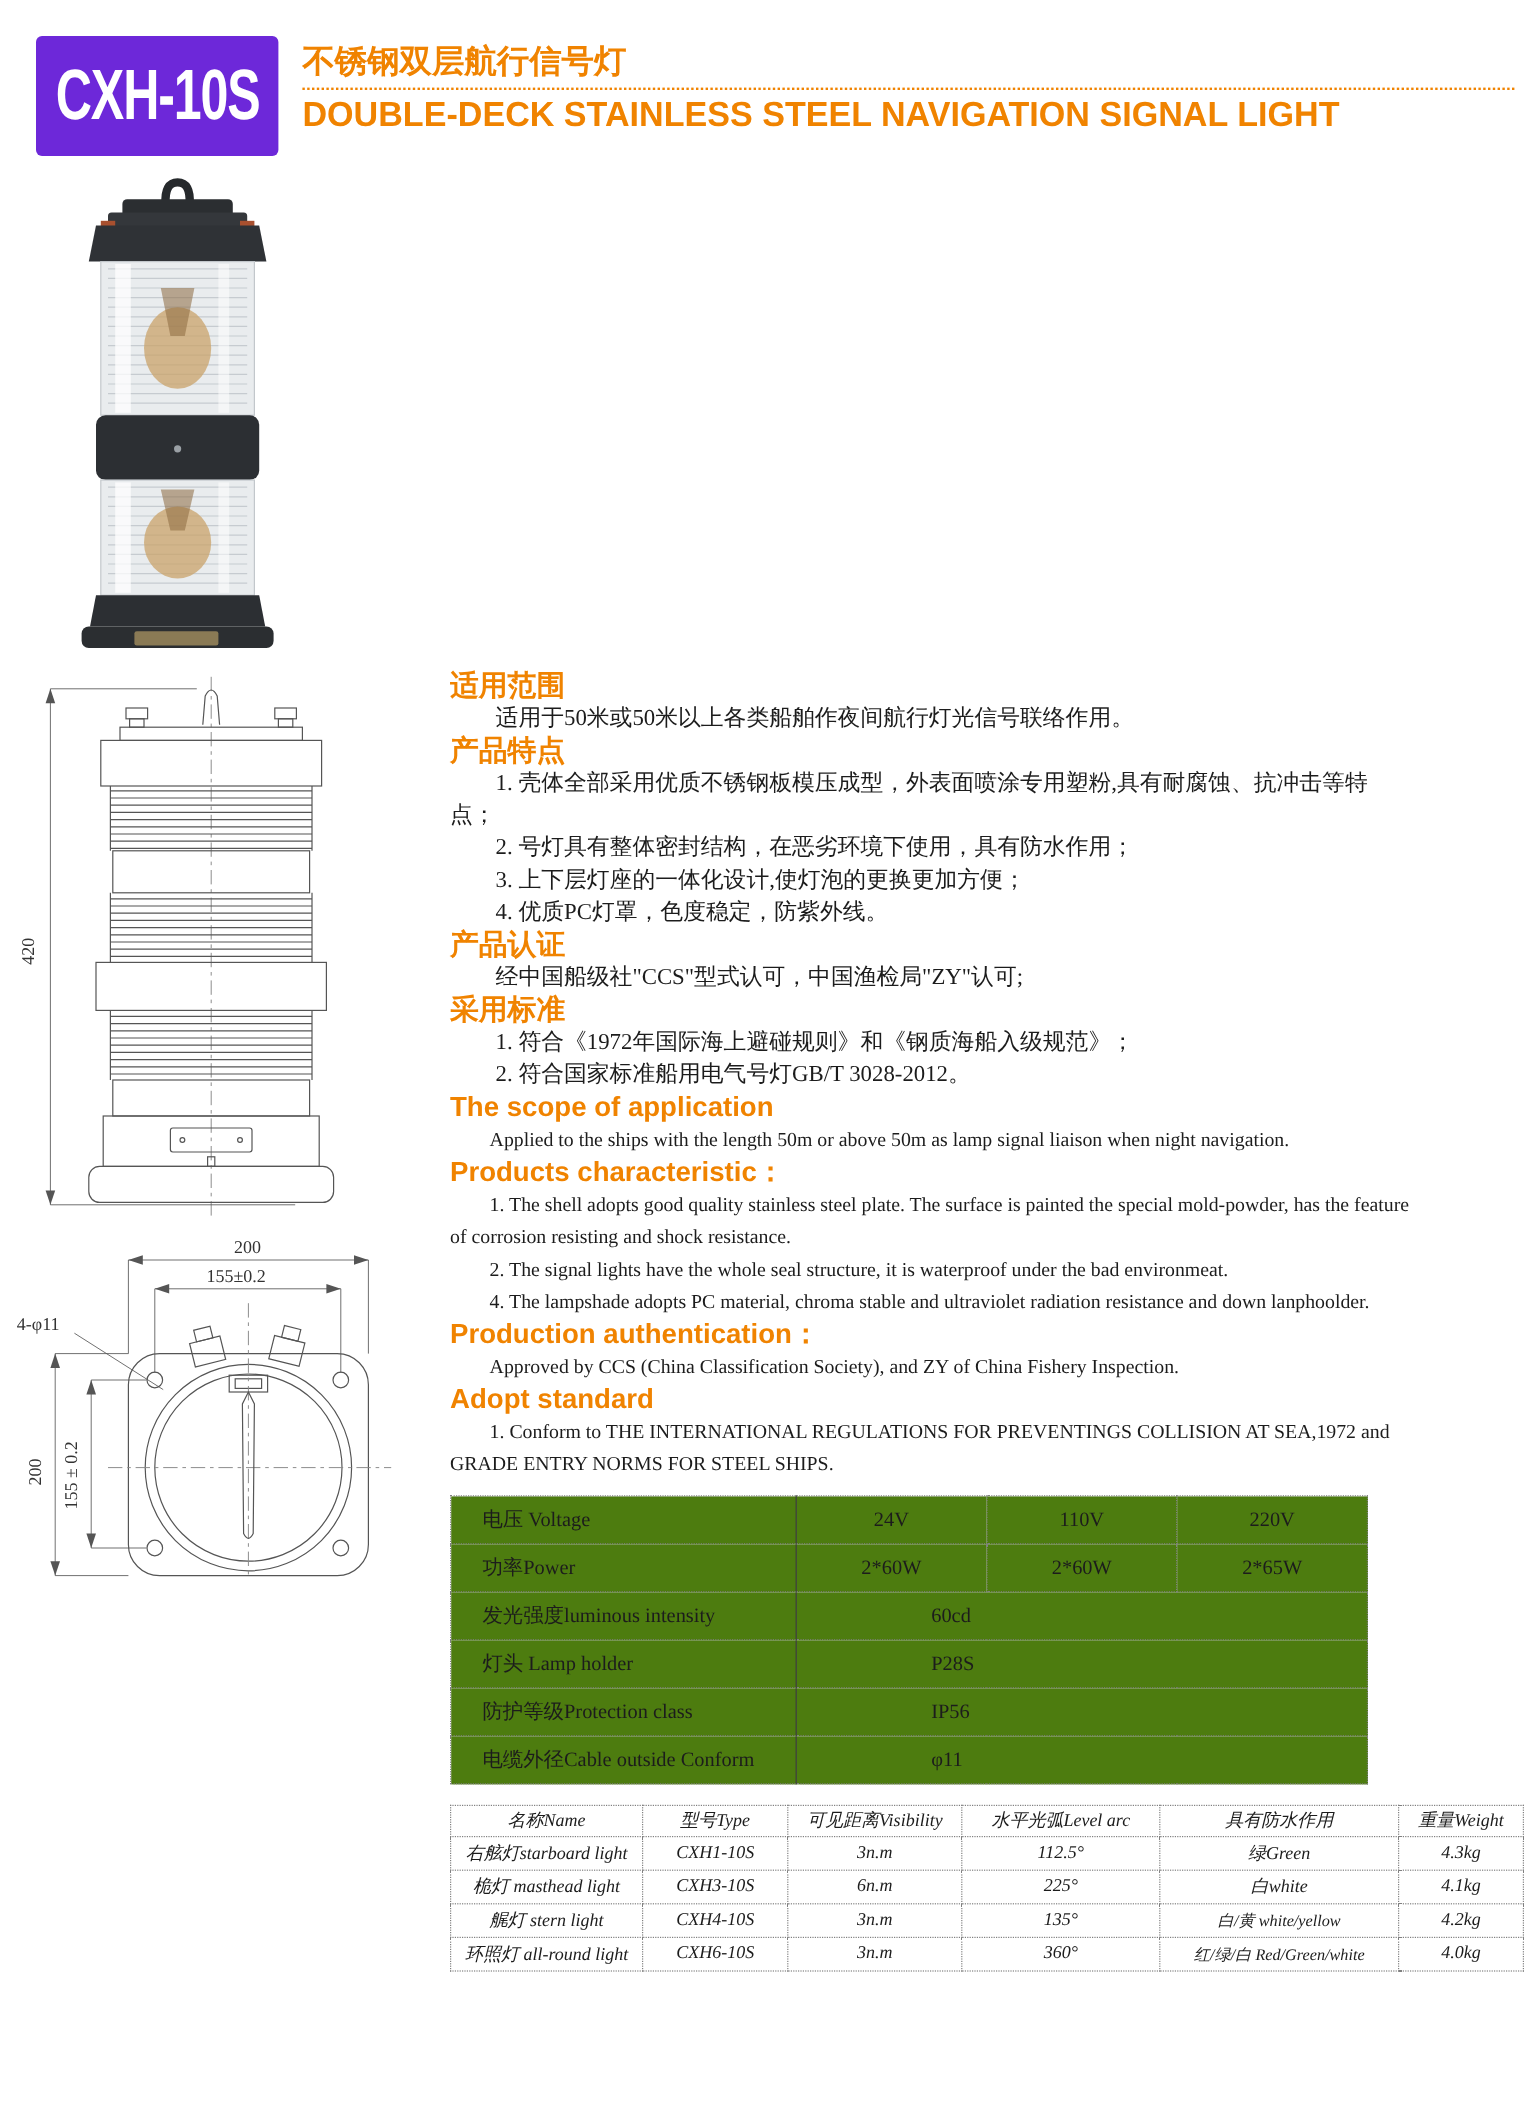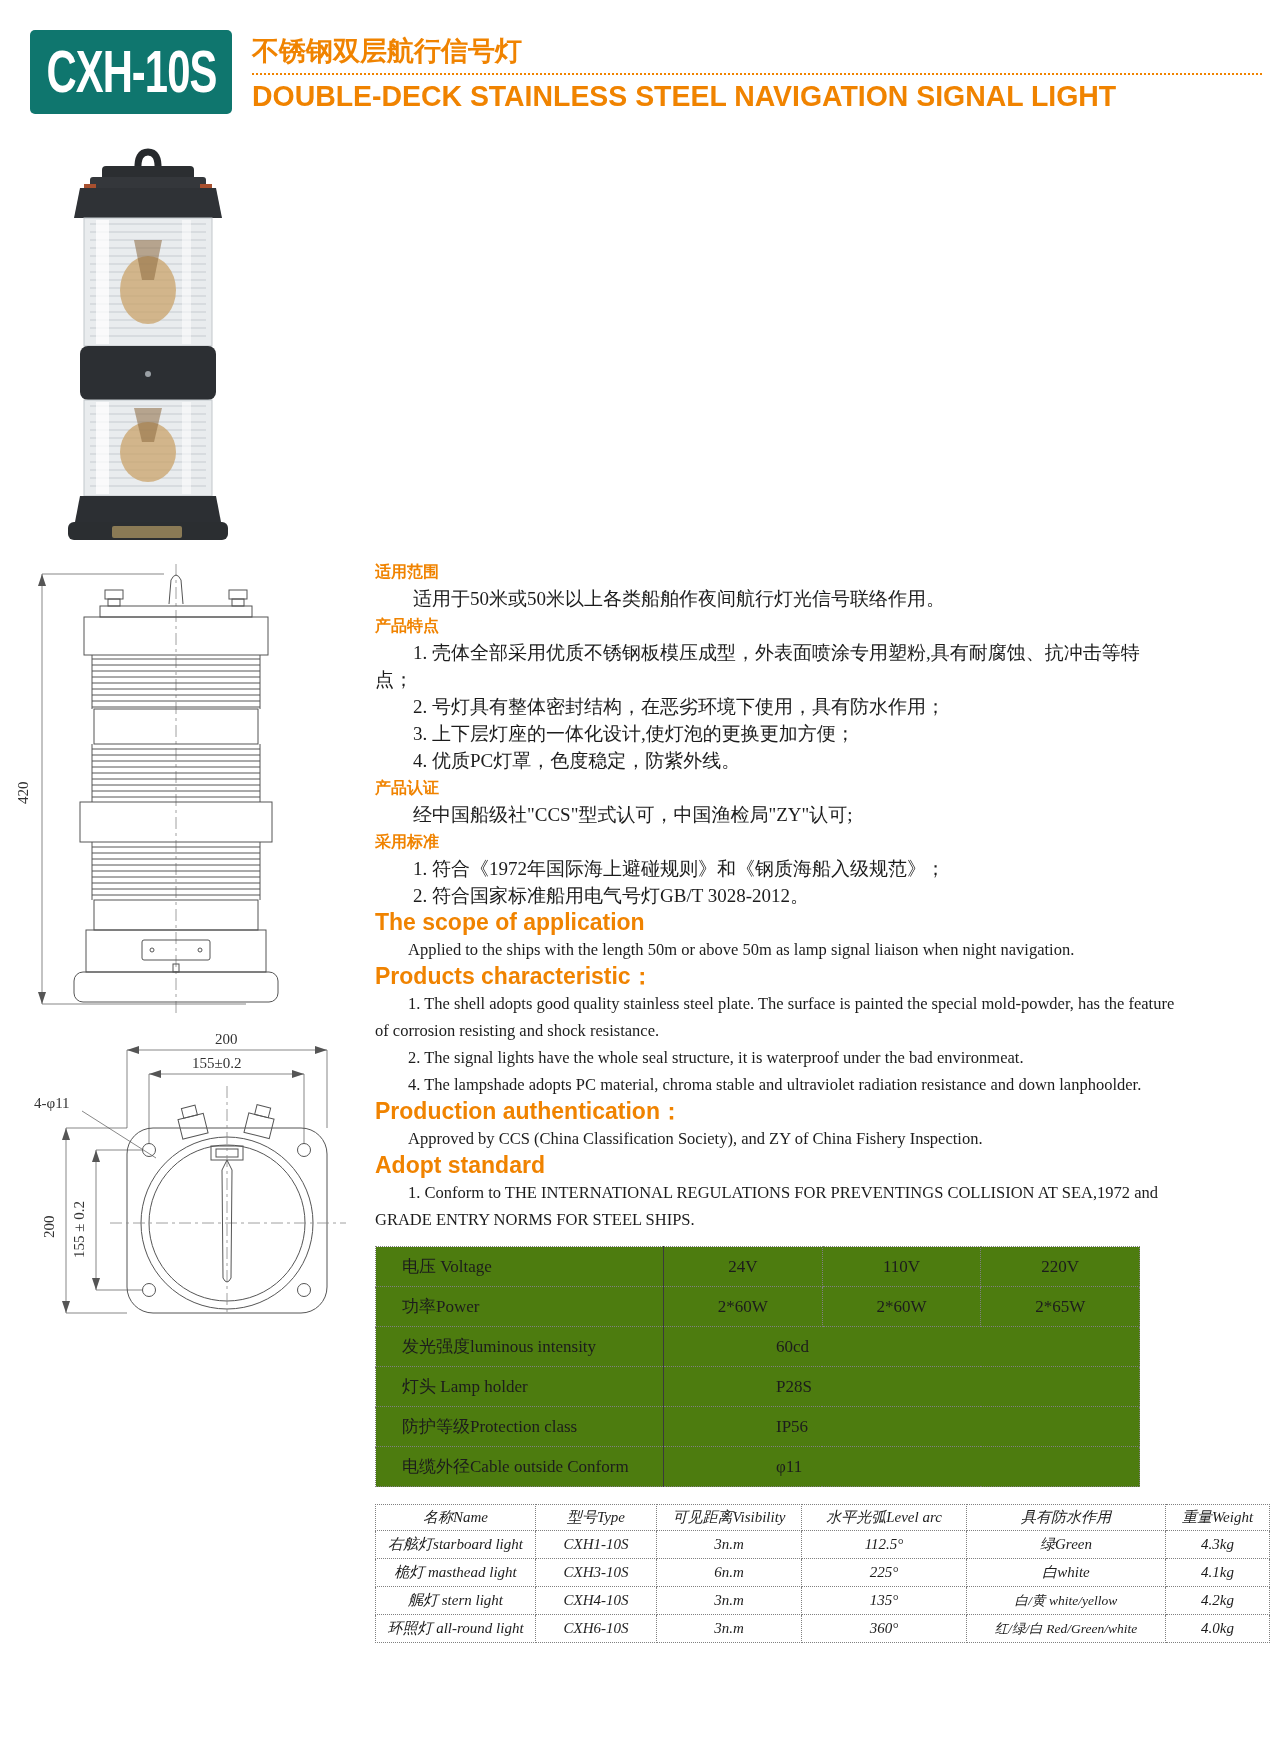--- a/index.html
+++ b/index.html
@@ -3,55 +3,55 @@
 <meta charset="utf-8">
 <style>
   html,body{margin:0;padding:0;}
   body{
     width:1274px;height:1752px;position:relative;background:#ffffff;
     font-family:"Liberation Serif","DejaVu Serif",serif;color:#1c1c1c;
     overflow:hidden;
   }
   
   .model-badge{
-    position:absolute;left:30px;top:30px;width:202px;height:84px;
-    background:#0f766e;border-radius:5px;display:flex;align-items:center;justify-content:center;
+    position:absolute;left:30px;top:30px;width:202px;height:100px;
+    background:#6d28d9;border-radius:5px;display:flex;align-items:center;justify-content:center;
   }
   .model-badge span{
     font-family:"Liberation Sans","DejaVu Sans",sans-serif;font-weight:bold;
     color:#ffffff;font-size:44px;letter-spacing:-1px;transform:scale(0.95,1.35);
   }
   .title-cn{
     position:absolute;left:252px;top:36px;width:1010px;
     color:#f08300;font-family:"Liberation Sans","DejaVu Sans",sans-serif;font-weight:bold;
     font-size:27px;line-height:30px;padding-bottom:7px;border-bottom:2px dotted #f08300;
   }
   .title-en{
     position:absolute;left:252px;top:80px;
     color:#f08300;font-family:"Liberation Sans","DejaVu Sans",sans-serif;font-weight:bold;
     font-size:29px;letter-spacing:0px;transform-origin:left;transform:scaleX(0.98);
     white-space:nowrap;
   }
   
   .photo-wrap{position:absolute;left:50px;top:140px;}
   .sideview-wrap{position:absolute;left:14px;top:552px;}
-  .topview-wrap{position:absolute;left:32px;top:1028px;text-align:right;}
+  .topview-wrap{position:absolute;left:12px;top:1028px;text-align:right;}
   svg{display:block;}
   .dwg line,.dwg path,.dwg rect,.dwg circle,.dwg ellipse,.dwg polyline{
     stroke:#555;fill:none;stroke-width:1;
   }
   .dwg .thin{stroke-width:0.7;}
   .dwg .cl{stroke:#888;stroke-width:0.8;stroke-dasharray:12 4 3 4;}
   .dwg .arr{fill:#555;stroke:none;}
   .dwg text{fill:#333;font-family:"Liberation Serif","DejaVu Serif",serif;font-size:15px;stroke:none;}
   
   .content{position:absolute;left:375px;top:558px;width:800px;}
   .hd{
     margin:0;color:#f08300;font-family:"Liberation Sans","DejaVu Sans",sans-serif;
-    font-weight:bold;font-size:16px;line-height:27px;
+    font-weight:bold;font-size:24px;line-height:27px;
   }
   .hd.en{font-size:23px;}
   .body{margin:0;text-indent:2em;line-height:27px;}
   .body.cn{font-size:19px;}
   .body.en{font-size:16.5px;}
   
   table{border-collapse:collapse;}
   .spec-table{width:765px;margin-top:13px;font-size:17px;table-layout:fixed;}
   .spec-table td{border:1px dotted #808080;height:37px;background:#4d7c0f;}
   .spec-table td.label{width:260px;padding-left:26px;border-right:1px solid #3a3a3a;}

